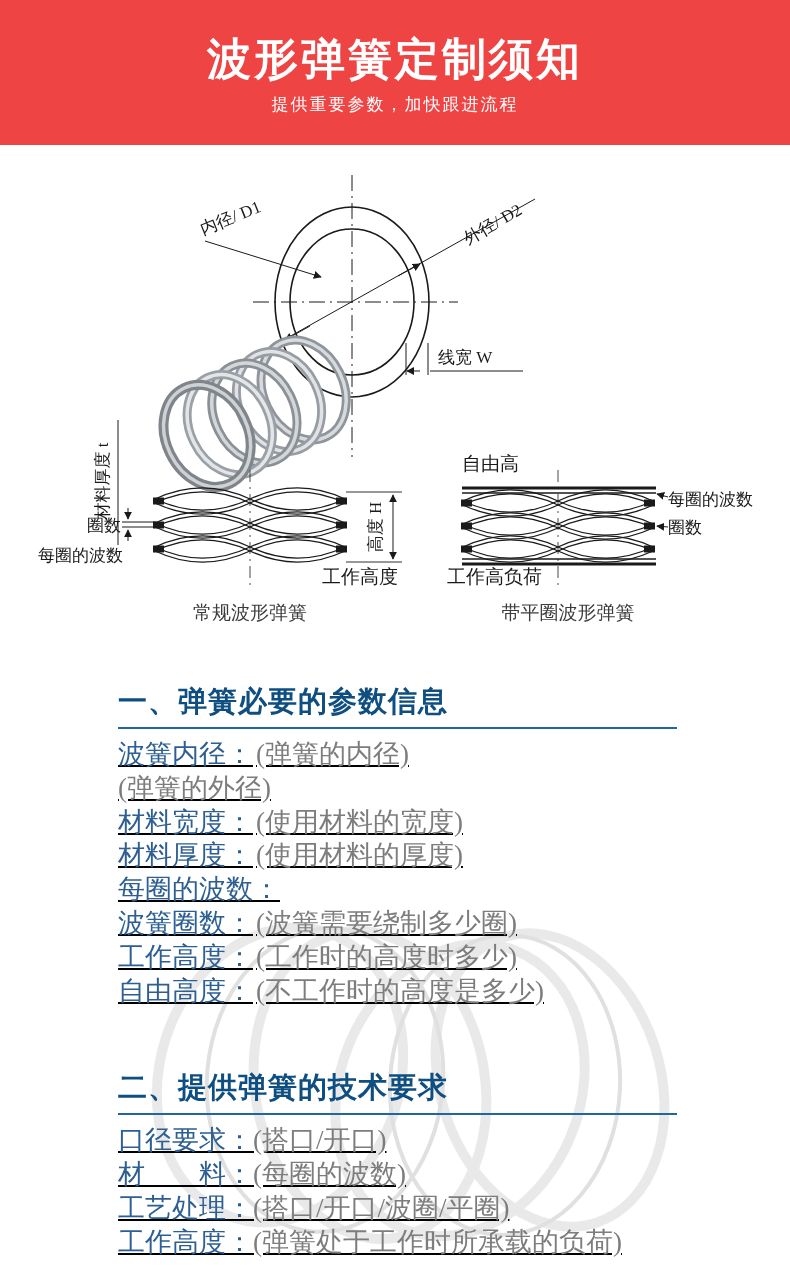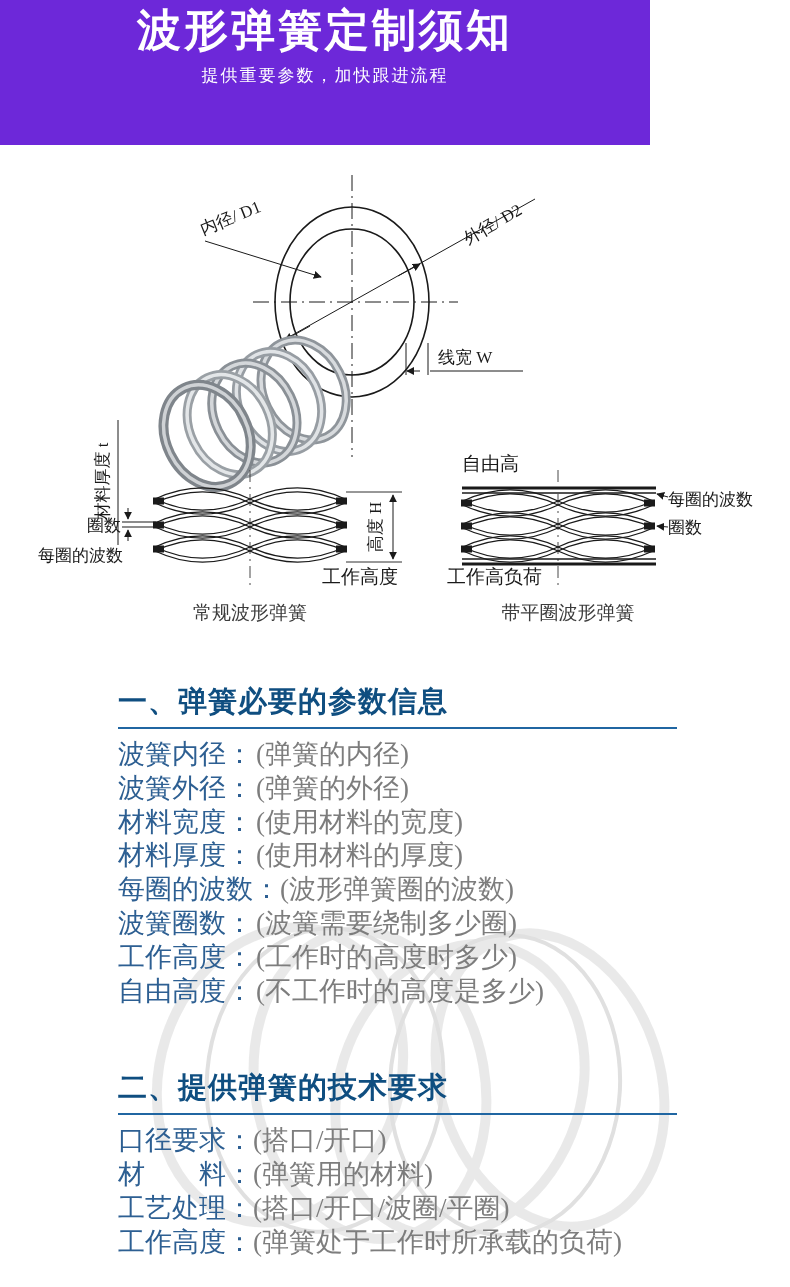--- a/index.html
+++ b/index.html
@@ -2,22 +2,22 @@
 <html><head>
 <meta charset="utf-8">
 <style>
   html,body{margin:0;padding:0;}
   body{
     width:790px;height:1287px;background:#ffffff;position:relative;overflow:hidden;
     font-family:"Liberation Sans","DejaVu Sans",sans-serif;
   }
   
   .hdr{
-    width:650px;height:145px;background:#6d28d9;color:#ffffff;
-    display:flex;flex-direction:column;align-items:center;
+    width:790px;height:145px;background:#ef4444;color:#ffffff;
+    display:flex;flex-direction:column;align-items:center;justify-content:center;
   }
   .hdr .title{
     font-size:44px;font-weight:700;letter-spacing:3px;line-height:1.1;margin-top:6px;
   }
   .hdr .subtitle{
     font-size:17px;font-weight:400;letter-spacing:2px;margin-top:10px;
   }
   
   .diagram-wrap{position:relative;width:790px;height:515px;background:#fff;}
   svg text{font-family:"Liberation Serif","DejaVu Serif",serif;fill:#1a1a1a;}
@@ -26,21 +26,21 @@
   svg .caption{font-size:19px;fill:#3c3c3c;}
   
   .content{position:relative;z-index:1;padding-left:118px;padding-right:32px;}
   .sec-heading{
     font-size:29px;font-weight:700;color:#0f4e80;letter-spacing:1px;
     margin:0;line-height:34px;
   }
   .sec1 .sec-heading{margin-top:24px;}
   .sec2 .sec-heading{margin-top:62px;}
   .divider{width:559px;height:2px;background:#2066a2;margin-top:9px;}
-  .plist{margin-top:9px;font-family:"Liberation Serif","DejaVu Serif",serif;}
+  .plist{margin-top:9px;font-family:"Liberation Serif","DejaVu Serif",serif;text-decoration:underline;}
   .row{display:flex;align-items:baseline;line-height:33.8px;font-size:27px;}
   .row .lbl{color:#2d5f92;min-width:138px;white-space:pre;}
   .sec2 .row .lbl{min-width:127px;}
   .row .dsc{color:#7d7d7d;}
   
   .watermark{position:absolute;left:130px;top:910px;z-index:0;pointer-events:none;}
 </style>
 </head>
 <body>
 
@@ -166,34 +166,32 @@
 
   <div class="sec1">
     <h2 class="sec-heading">一、弹簧必要的参数信息</h2>
     <div class="divider"></div>
     <div class="plist">
       <div class="row">
         <span class="lbl">波簧内径：</span>
         <span class="dsc">(弹簧的内径)</span>
       </div>
       <div class="row">
-        <span class="lbl">波簧外径：</span>
         <span class="dsc">(弹簧的外径)</span>
       </div>
       <div class="row">
         <span class="lbl">材料宽度：</span>
         <span class="dsc">(使用材料的宽度)</span>
       </div>
       <div class="row">
         <span class="lbl">材料厚度：</span>
         <span class="dsc">(使用材料的厚度)</span>
       </div>
       <div class="row">
         <span class="lbl">每圈的波数：</span>
-        <span class="dsc">(波形弹簧圈的波数)</span>
       </div>
       <div class="row">
         <span class="lbl">波簧圈数：</span>
         <span class="dsc">(波簧需要绕制多少圈)</span>
       </div>
       <div class="row">
         <span class="lbl">工作高度：</span>
         <span class="dsc">(工作时的高度时多少)</span>
       </div>
       <div class="row">
@@ -206,21 +204,21 @@
   <div class="sec2">
     <h2 class="sec-heading">二、提供弹簧的技术要求</h2>
     <div class="divider"></div>
     <div class="plist">
       <div class="row">
         <span class="lbl">口径要求：</span>
         <span class="dsc">(搭口/开口)</span>
       </div>
       <div class="row">
         <span class="lbl">材　　料：</span>
-        <span class="dsc">(弹簧用的材料)</span>
+        <span class="dsc">(每圈的波数)</span>
       </div>
       <div class="row">
         <span class="lbl">工艺处理：</span>
         <span class="dsc">(搭口/开口/波圈/平圈)</span>
       </div>
       <div class="row">
         <span class="lbl">工作高度：</span>
         <span class="dsc">(弹簧处于工作时所承载的负荷)</span>
       </div>
     </div>

